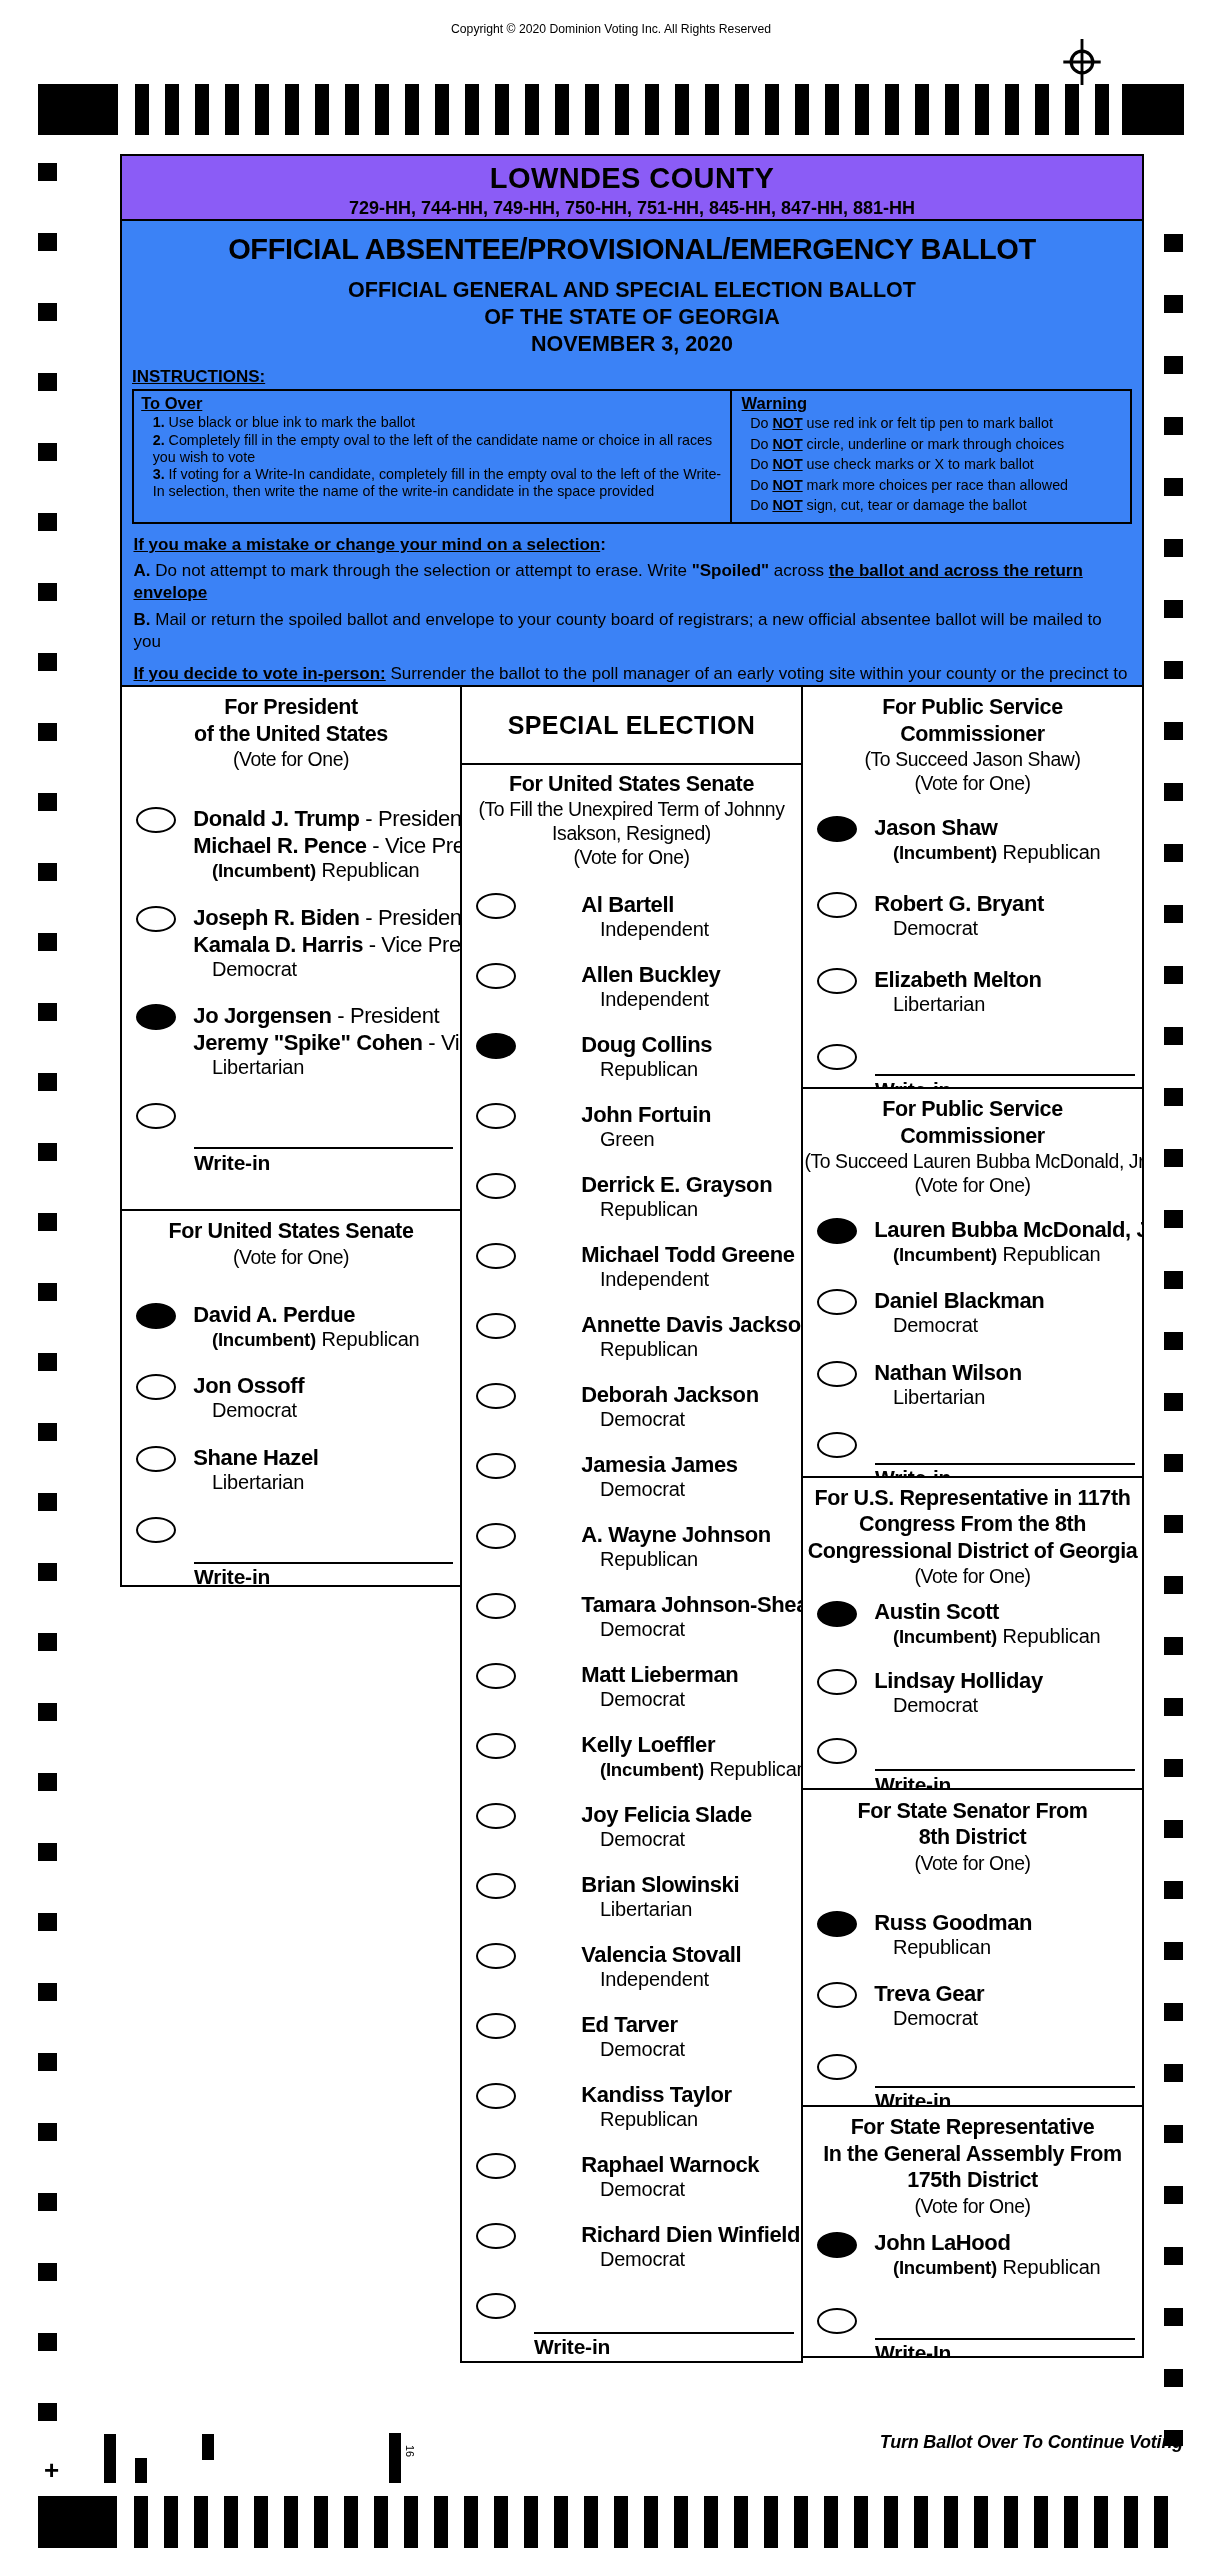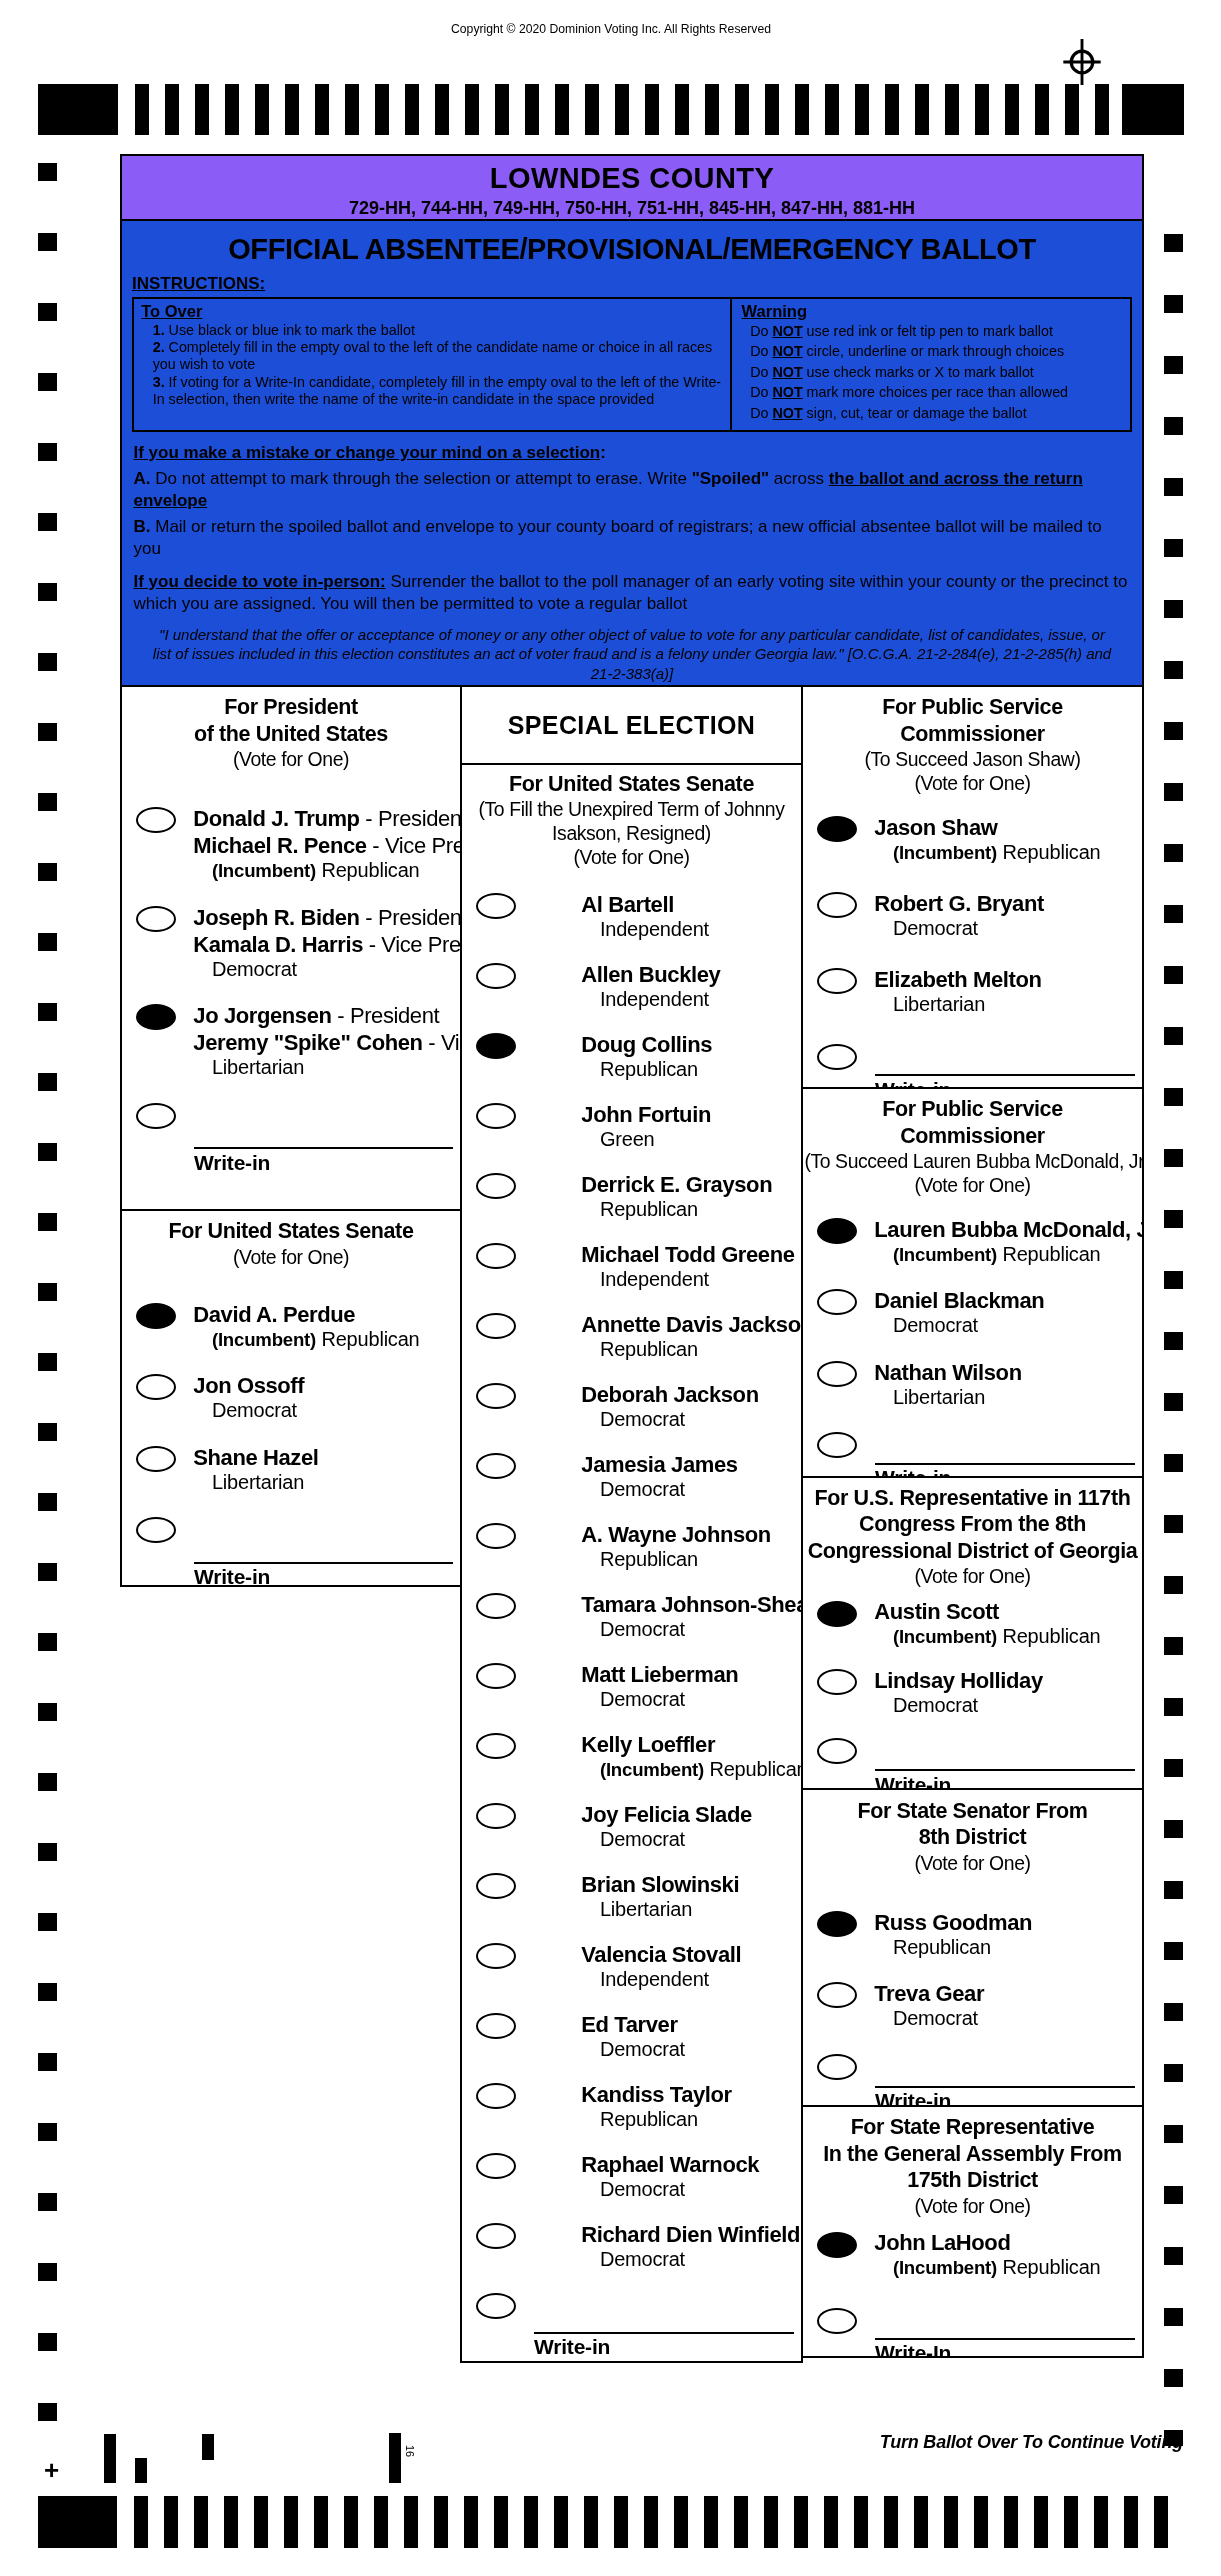--- a/index.html
+++ b/index.html
@@ -25,21 +25,21 @@
   #strip-bottom{left:38px;top:2496px;height:52px;display:flex;}
   #strip-bottom .blockL{width:79px;background:#000;}
   #strip-bottom .bars{width:1038px;margin-left:17px;background:repeating-linear-gradient(90deg,#000 0 14.3px,transparent 14.3px 30px);}
   #edge-left{left:38px;top:163px;width:18.6px;height:2266px;background:repeating-linear-gradient(180deg,#000 0 18px,transparent 18px 70px);}
   #edge-right{left:1164px;top:234px;width:18.6px;height:2212px;background:repeating-linear-gradient(180deg,#000 0 18px,transparent 18px 61px);}
 
   
   #county-box{left:120px;top:154px;width:1024px;border:2.2px solid #000;box-sizing:border-box;text-align:center;padding:5.7px 0 7.2px;background:#8b5cf6;}
   #county-name{font-size:29px;font-weight:bold;letter-spacing:0.4px;}
   #precincts{font-size:18px;font-weight:bold;margin-top:2.9px;}
-  #main-box{left:120px;top:219px;width:1024px;height:468px;border:2.2px solid #000;box-sizing:border-box;background:#1d4ed8;}
+  #main-box{left:120px;top:219px;width:1024px;height:468px;border:2.2px solid #000;box-sizing:border-box;background:#3b82f6;}
   #ballot-type{font-size:29px;font-weight:bold;text-align:center;margin-top:11.5px;letter-spacing:-0.4px;}
   #election-titles{margin-top:11.5px;text-align:center;font-weight:bold;font-size:21.5px;line-height:27px;}
   #instructions-label{font-size:17px;font-weight:bold;margin:8.6px 0 2.9px 10px;text-decoration:underline;}
   #tovote-box{margin:0 10px;border:2.2px solid #000;display:flex;height:135px;box-sizing:border-box;}
   #tovote-box .tv{width:60%;border-right:2.2px solid #000;padding:2.9px 7.2px 0 7.2px;box-sizing:border-box;}
   #tovote-box .wn{width:40%;padding:2.9px 7.2px 0 10px;box-sizing:border-box;}
   .ib-title{font-size:16.5px;font-weight:bold;text-decoration:underline;}
   .tv-item{font-size:14.3px;line-height:17px;margin-left:11.5px;margin-top:0.7px;}
   .wn-item{font-size:14.3px;line-height:20.4px;margin-left:8.6px;}
   #mistake{margin:10px 11.5px 0;font-size:17px;}
@@ -138,20 +138,25 @@
 <div class="abs" id="edge-left"></div>
 <div class="abs" id="edge-right"></div>
 
 <div class="abs" id="county-box">
   <div id="county-name">LOWNDES COUNTY</div>
   <div id="precincts">729-HH, 744-HH, 749-HH, 750-HH, 751-HH, 845-HH, 847-HH, 881-HH</div>
 </div>
 
 <div class="abs" id="main-box">
   <div id="ballot-type">OFFICIAL ABSENTEE/PROVISIONAL/EMERGENCY BALLOT</div>
+  <div id="election-titles">
+    <div>OFFICIAL GENERAL AND SPECIAL ELECTION BALLOT</div>
+    <div>OF THE STATE OF GEORGIA</div>
+    <div>NOVEMBER 3, 2020</div>
+  </div>
   <div id="instructions-label">INSTRUCTIONS:</div>
   <div id="tovote-box">
     <div class="tv">
       <div class="ib-title">To Over</div>
       <div>
           <div class="tv-item"><span class="b">1.</span><span> Use black or blue ink to mark the ballot</span></div>
           <div class="tv-item"><span class="b">2.</span><span> Completely fill in the empty oval to the left of the candidate name or choice in all races you wish to vote</span></div>
           <div class="tv-item"><span class="b">3.</span><span> If voting for a Write-In candidate, completely fill in the empty oval to the left of the Write-In selection, then write the name of the write-in candidate in the space provided</span></div>
         </div>
     </div>

